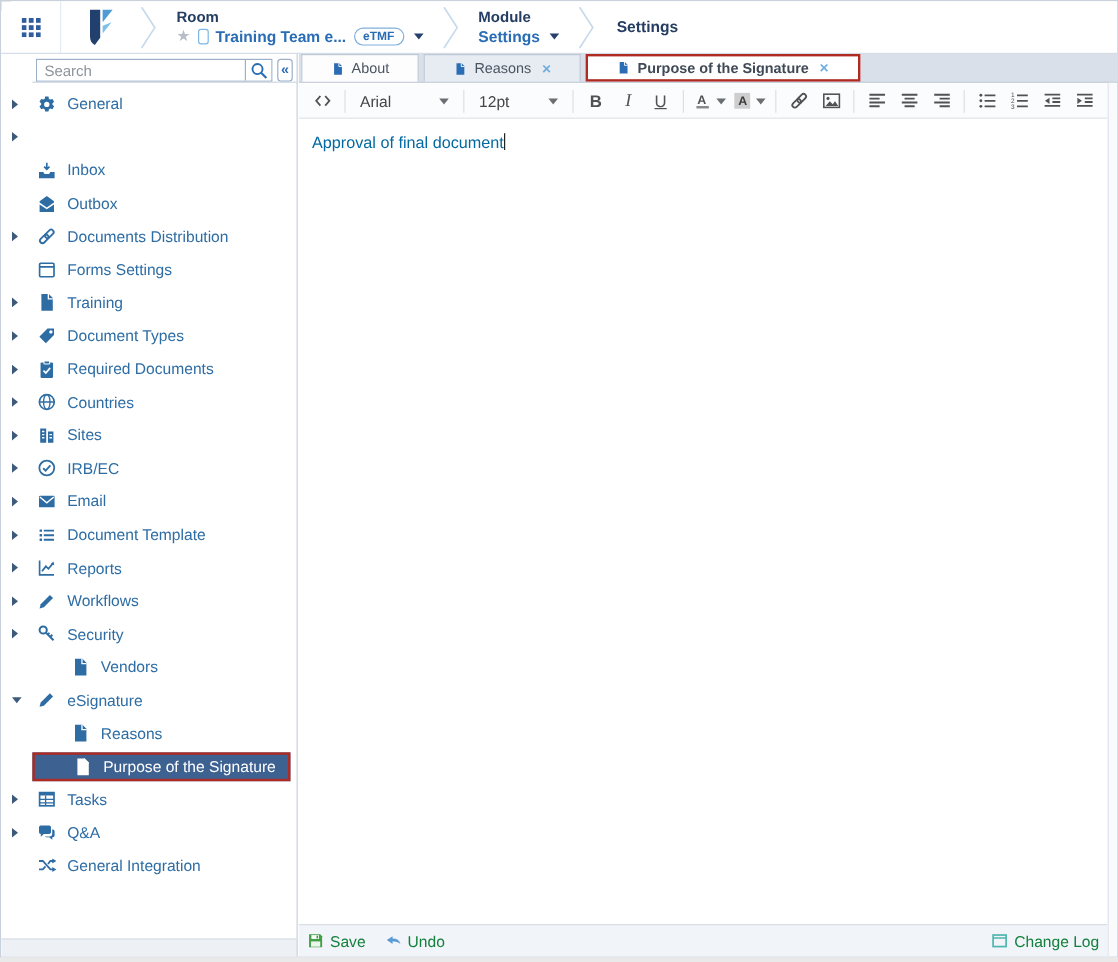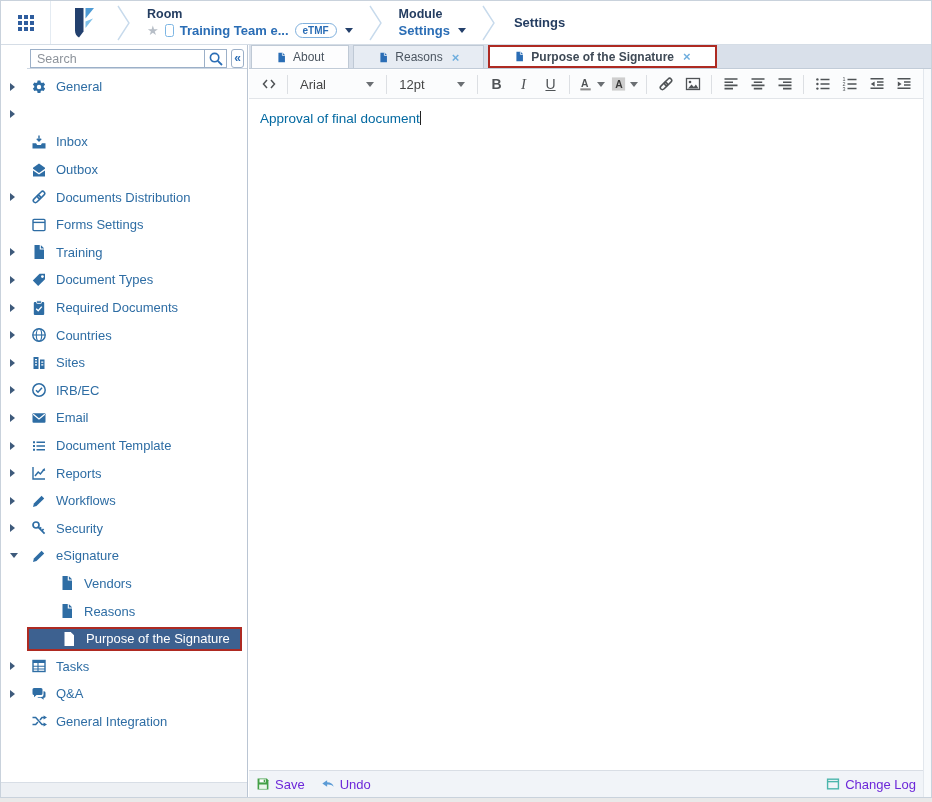--- a/index.html
+++ b/index.html
@@ -89,21 +89,21 @@
             border-top:5px solid #6b6f73;display:inline-block;}
 
   .editor{position:absolute;top:55px;left:0;right:8px;bottom:27px;background:#fff;padding:11px 11px;
           font-size:13.5px;color:#0369a1;}
   .caret-bar{display:inline-block;width:1px;height:14px;background:#222;vertical-align:-2px;}
 
   .footer{position:absolute;left:0;right:8px;bottom:0;height:27px;background:#f1f4f8;border-top:1px solid #d9dee5;
           display:flex;align-items:center;padding:0 7px;gap:16px;font-size:13px;color:#2e6da4;}
   .footer .grow{flex:1;}
   .f-item{display:flex;align-items:center;gap:5px;cursor:pointer;background:none;border:none;
-          color:#6d28d9;font-size:13px;font-family:"Liberation Sans",sans-serif;padding:0;}
+          color:#15803d;font-size:13px;font-family:"Liberation Sans",sans-serif;padding:0;}
   .f-item .icn{width:14px;height:14px;}
   .ic-save{color:#43a047;}
   .ic-undo{color:#5b9bd5;}
   .ic-clog{color:#4db6ac;}
 </style>
 </head>
 <body>
 
 <div class="app">
   <div class="edge-artifact"></div>
@@ -403,43 +403,43 @@
           <div class="item-body">
             <span class="icn">
               <svg viewBox="0 0 16 16">
                 <circle cx="5" cy="5" r="3" fill="none" stroke="currentColor" stroke-width="1.7"></circle>
                 <path fill="none" stroke="currentColor" stroke-width="1.7" d="M7.2 7.2 13.6 13.6M10.8 10.8l1.8-1.8M8.8 8.8l1.4-1.4"></path>
               </svg>
             </span>
             <span class="lbl">Security</span>
           </div>
         </div>
-        <div class="nav-item lvl0">
-          <span class="caret-cell">
-            <span class="tri-down"></span>
-          </span>
-          <div class="item-body">
-            <span class="icn">
-              <svg viewBox="0 0 16 16">
-                <path fill="currentColor" d="M2 14l.9-3.5L10.6 2.8l2.6 2.6L5.5 13.1 2 14z"></path>
-              </svg>
-            </span>
-            <span class="lbl">eSignature</span>
-          </div>
-        </div>
         <div class="nav-item lvl1">
           <span class="caret-cell"></span>
           <div class="item-body">
             <span class="icn">
               <svg viewBox="0 0 16 16">
                 <path fill="currentColor" d="M3.5 1h6.2L13 4.3V15H3.5z"></path>
                 <path d="M9.3 1v4h3.7" fill="none" stroke="#fff" stroke-width="1.1"></path>
               </svg>
             </span>
             <span class="lbl">Vendors</span>
+          </div>
+        </div>
+        <div class="nav-item lvl0">
+          <span class="caret-cell">
+            <span class="tri-down"></span>
+          </span>
+          <div class="item-body">
+            <span class="icn">
+              <svg viewBox="0 0 16 16">
+                <path fill="currentColor" d="M2 14l.9-3.5L10.6 2.8l2.6 2.6L5.5 13.1 2 14z"></path>
+              </svg>
+            </span>
+            <span class="lbl">eSignature</span>
           </div>
         </div>
         <div class="nav-item lvl1">
           <span class="caret-cell"></span>
           <div class="item-body">
             <span class="icn">
               <svg viewBox="0 0 16 16">
                 <path fill="currentColor" d="M3.5 1h6.2L13 4.3V15H3.5z"></path>
                 <path d="M9.3 1v4h3.7" fill="none" stroke="#fff" stroke-width="1.1"></path>
               </svg>

